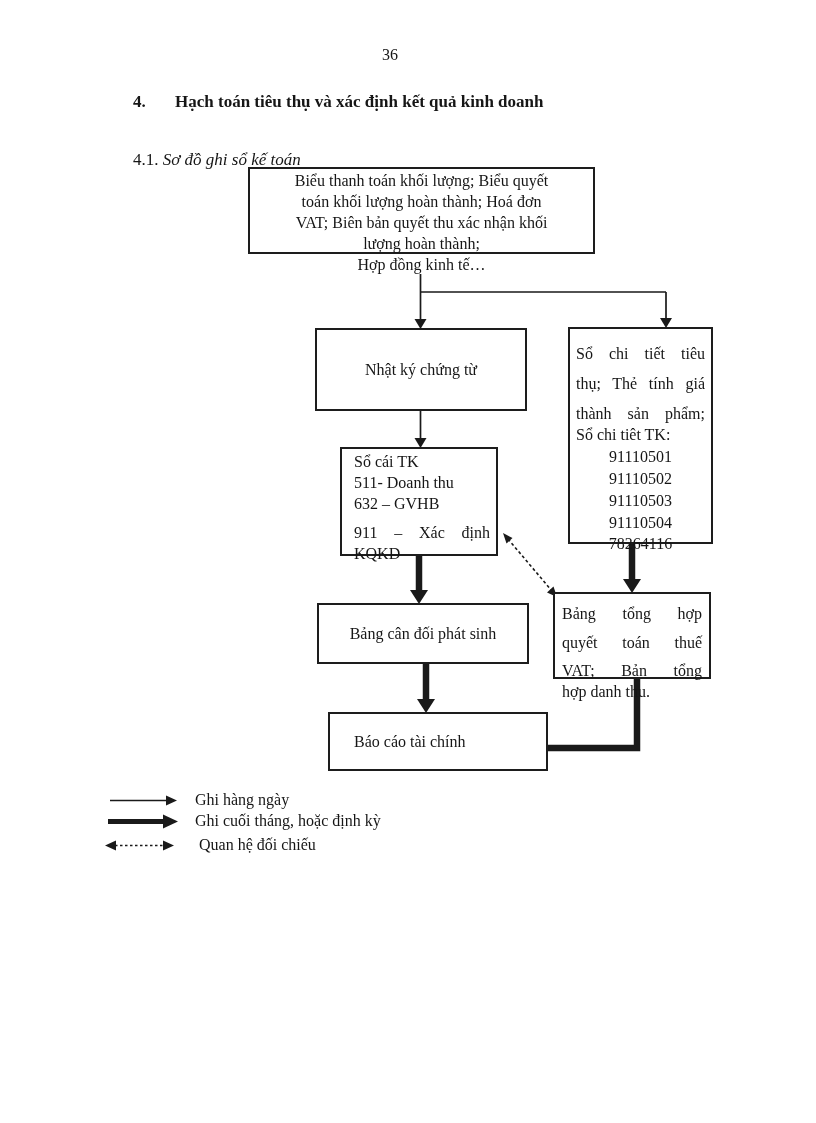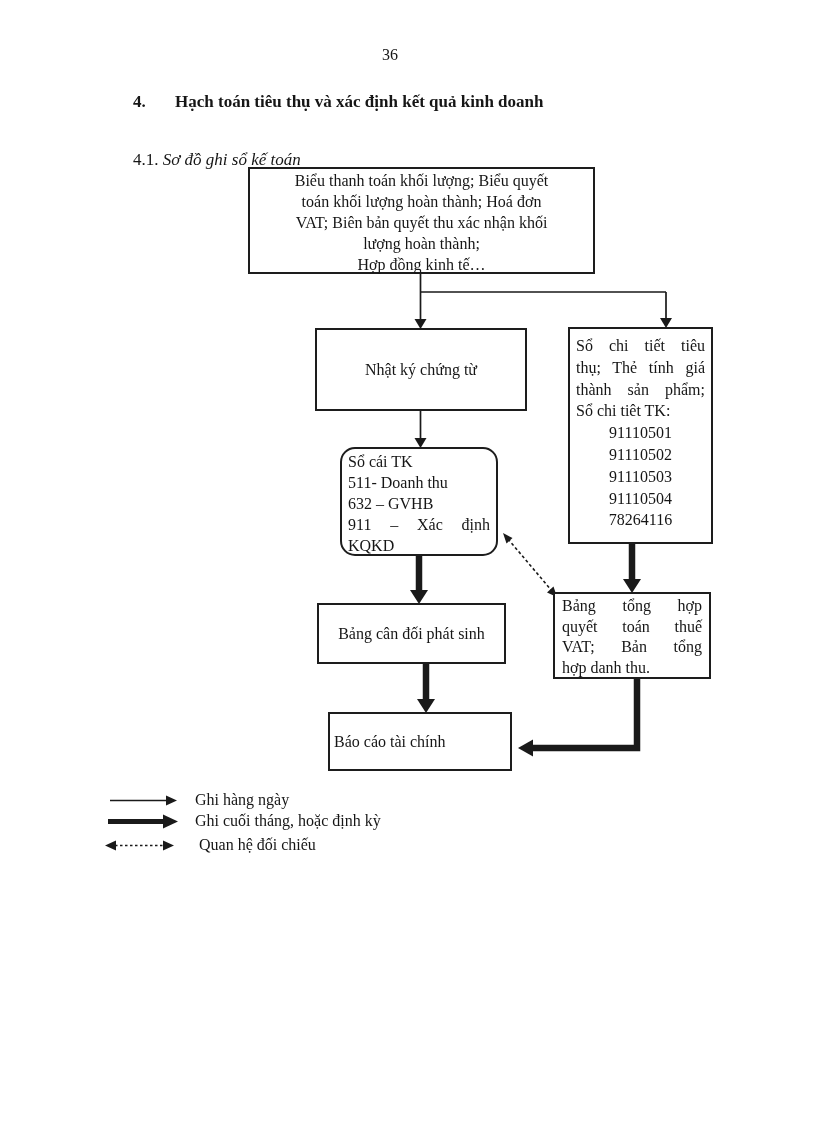--- a/index.html
+++ b/index.html
@@ -10,29 +10,29 @@
   .pagenum { position:absolute; left:350px; top:46px; width:80px; text-align:center; font-size:16px; }
   .heading { position:absolute; left:133px; top:92px; font-size:17px; font-weight:bold; white-space:nowrap; }
   .heading .hnum { display:inline-block; width:42px; }
   .subheading { position:absolute; left:133px; top:119px; font-size:17px; white-space:nowrap;margin-top:31px; }
   .subheading .shtext { font-style:italic; }
 
   .box {
     position:absolute; border:2px solid #1d1d1d; box-sizing:border-box; background:#ffffff;
     font-size:16px; line-height:21px;
   }
-  .doc     { left:248px; top:167px; width:347px; height:107px; text-align:center; padding-top:1px; }
+  .doc     { left:248px; top:167px; width:347px; height:87px; text-align:center; padding-top:1px; }
   .journal { left:315px; top:328px; width:212px; height:83px;  display:flex; align-items:center; justify-content:center; }
   .detail  { left:568px; top:327px; width:145px; height:217px; padding:6px 6px 0 6px; line-height:21.8px; }
-  .ledger  { left:340px; top:447px; width:158px; height:109px; padding:2px 6px 0 6px;border-radius:15px; }
-  .balance { left:317px; top:603px; width:189px; height:61px;  display:flex; align-items:center; justify-content:center; }
+  .ledger  { left:340px; top:447px; width:158px; height:109px; padding:2px 6px 0 12px; }
+  .balance { left:317px; top:603px; width:212px; height:61px;  display:flex; align-items:center; justify-content:center; }
   .summary { left:553px; top:592px; width:158px; height:87px;  padding:2px 7px 0 7px; line-height:20.6px; }
-  .report  { left:328px; top:712px; width:184px; height:59px;  display:flex; align-items:center; padding-left:4px; }
+  .report  { left:328px; top:712px; width:220px; height:59px;  display:flex; align-items:center; padding-left:24px; }
 
-  .just { text-align:justify; text-align-last:justify; }
+  .just { text-align:justify; text-align-last:justify;margin-top:8px; }
   .acct { text-align:center; }
 
   .arrows { position:absolute; left:0; top:0; width:816px; height:1123px; pointer-events:none; }
 
   .legend-label { position:absolute; font-size:16px; white-space:nowrap; }
   .l1 { left:195px; top:791px; }
   .l2 { left:195px; top:812px; }
   .l3 { left:199px; top:836px; }
 </style>
 </head>

